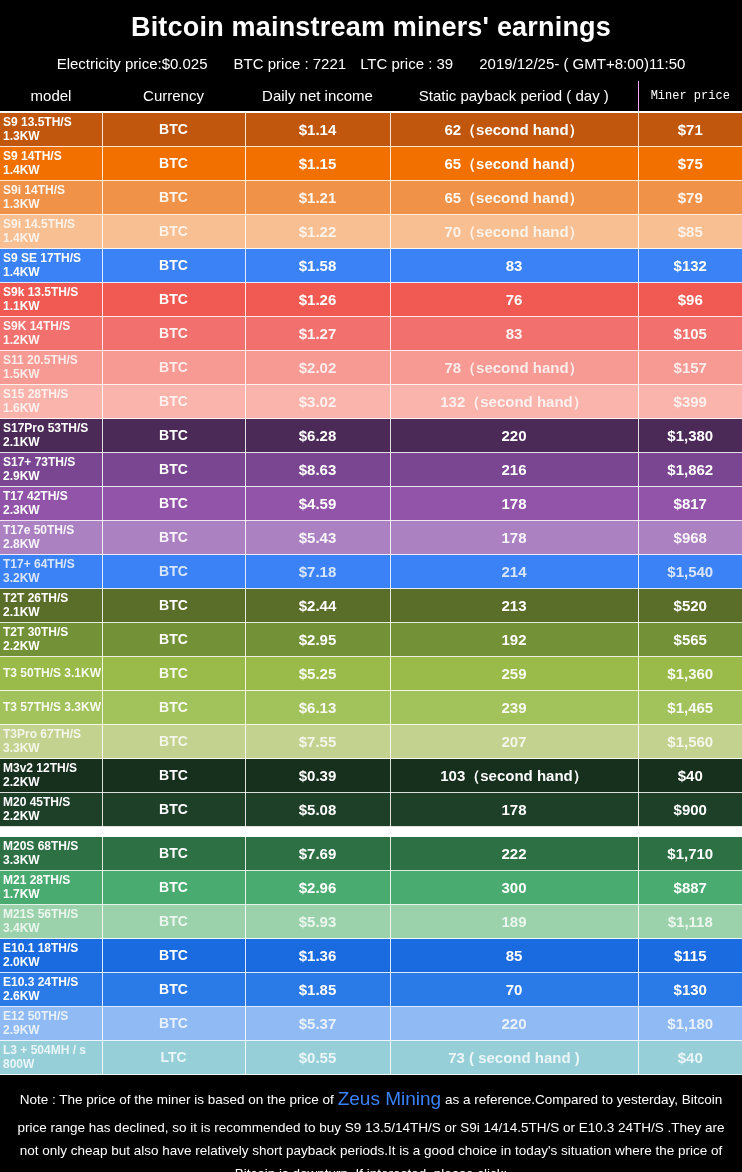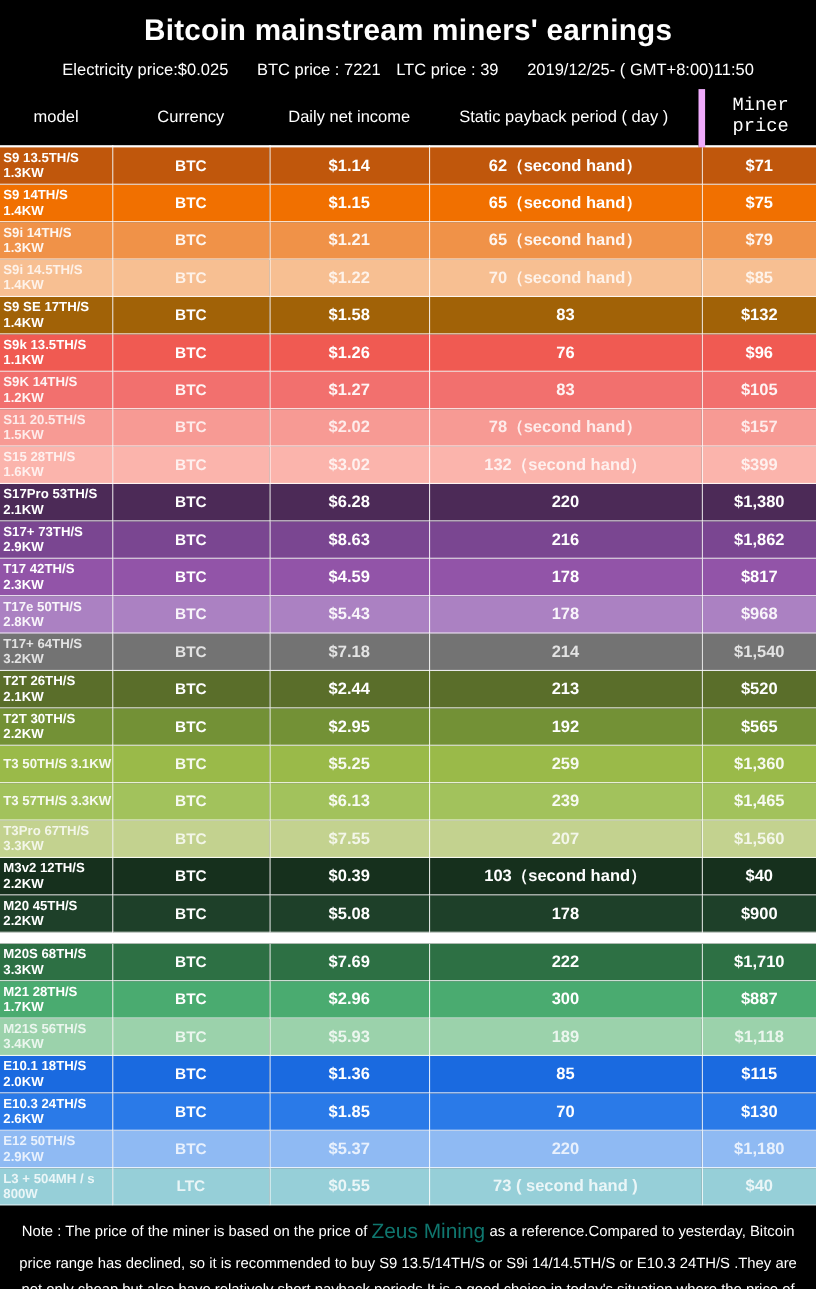--- a/index.html
+++ b/index.html
@@ -60,22 +60,22 @@
     color:#ffffff;
     font-weight:normal;
     font-size:15px;
     padding:6px 0 7px 0;
     text-align:center;
     border:0;
   }
   .tbl th.th-model{font-size:15px;}
   .tbl th.th-price{
     font-family:"Liberation Mono", monospace;
-    font-size:17px;
-    border-left:6px solid #f0abfc;
+    font-size:12px;
+    border-left:1px solid #f0abfc;
     margin-left:33px;
   }
   .tbl tr.head-row{border-bottom:2px solid #ffffff;}
 
   .tbl td{
     padding:0;
     border:0;
     border-right:1px solid rgba(255,255,255,.85);
     border-bottom:1px solid rgba(255,255,255,.85);
     height:31px;
@@ -114,21 +114,21 @@
     flex:1;
     background:#000;
     color:#ffffff;
     font-size:13.5px;
     line-height:1.72;
     text-align:center;
     padding:8px 10px 0 10px;
     box-sizing:border-box;
   }
   .note .brand{
-    color:#0f766e;
+    color:#3b82f6;
     font-size:19px;
     font-weight:normal;
     vertical-align:-1px;
   }
   .bottom-strip{height:3px;background:#f4f4f4;}
 </style>
 </head>
 <body>
 
 <div id="page">
@@ -178,21 +178,21 @@
           <td class="cell-pay">65（second hand）</td>
           <td class="cell-price">$79</td>
         </tr>
         <tr class="fade2" style="background: rgb(247, 191, 146);">
           <td class="cell-model">S9i  14.5TH/S 1.4KW</td>
           <td class="cell-cur">BTC</td>
           <td class="cell-income">$1.22</td>
           <td class="cell-pay">70（second hand）</td>
           <td class="cell-price">$85</td>
         </tr>
-        <tr style="background: #a16207;">
+        <tr style="background: #3b82f6;">
           <td class="cell-model">S9 SE  17TH/S 1.4KW</td>
           <td class="cell-cur">BTC</td>
           <td class="cell-income">$1.58</td>
           <td class="cell-pay">83</td>
           <td class="cell-price">$132</td>
         </tr>
         <tr style="background: rgb(240, 90, 82);">
           <td class="cell-model">S9k  13.5TH/S 1.1KW</td>
           <td class="cell-cur">BTC</td>
           <td class="cell-income">$1.26</td>
@@ -241,21 +241,21 @@
           <td class="cell-pay">178</td>
           <td class="cell-price">$817</td>
         </tr>
         <tr class="fade" style="background: rgb(171, 129, 194);">
           <td class="cell-model">T17e 50TH/S 2.8KW</td>
           <td class="cell-cur">BTC</td>
           <td class="cell-income">$5.43</td>
           <td class="cell-pay">178</td>
           <td class="cell-price">$968</td>
         </tr>
-        <tr class="fade2" style="background: #737373;">
+        <tr class="fade2" style="background: #3b82f6;">
           <td class="cell-model">T17+ 64TH/S 3.2KW</td>
           <td class="cell-cur">BTC</td>
           <td class="cell-income">$7.18</td>
           <td class="cell-pay">214</td>
           <td class="cell-price">$1,540</td>
         </tr>
         <tr style="background: rgb(90, 110, 42);">
           <td class="cell-model">T2T  26TH/S 2.1KW</td>
           <td class="cell-cur">BTC</td>
           <td class="cell-income">$2.44</td>

